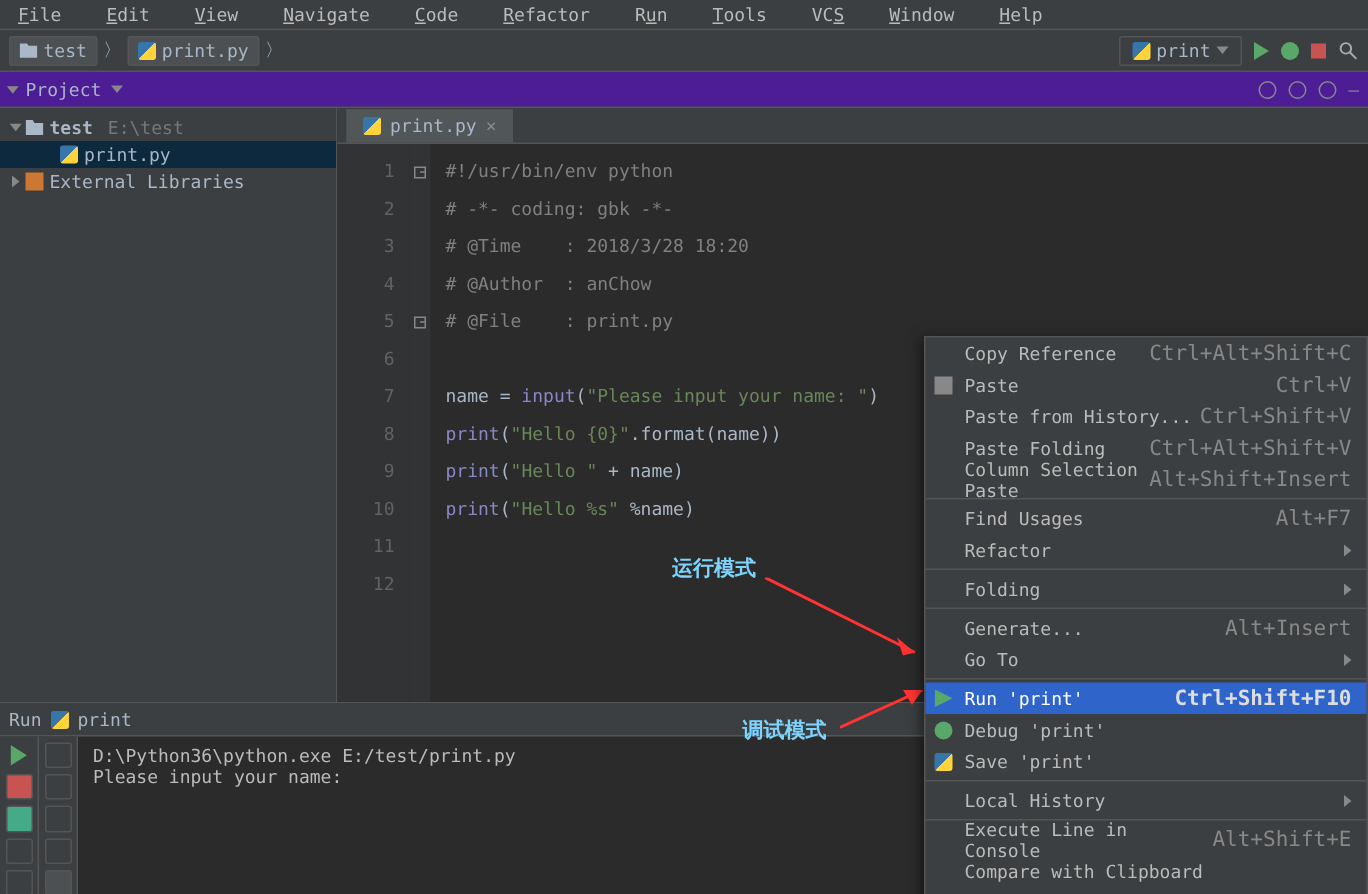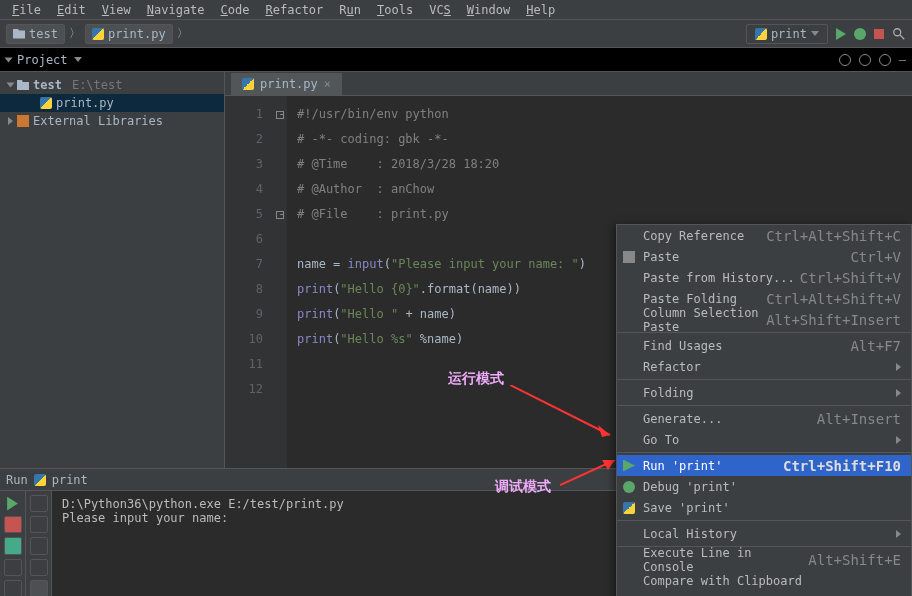--- a/index.html
+++ b/index.html
@@ -1,32 +1,32 @@
 <!DOCTYPE html>
 <html><head>
 <meta charset="utf-8">
 <style>
 * { margin: 0; padding: 0; box-sizing: border-box; font-family: "Consolas", "Monaco", monospace; font-size: 12px; }
 body { background: #2b2b2b; color: #a9b7c6; width: 912px; height: 596px; overflow: hidden; position: relative; }
-.menubar { height: 20px; background: #3c3f41; display: flex; align-items: center; padding: 0 4px; border-bottom: 1px solid #555; }
+.menubar { height: 20px; background: #3c3f41; display: flex; align-items: center; padding: 0 4px; border-bottom: 1px solid #555; gap: 14px; }
 .menubar span { padding: 2px 8px; color: #bbb; cursor: pointer; }
 .menubar span u { text-decoration: underline; }
 .toolbar { height: 28px; background: #3c3f41; display: flex; align-items: center; padding: 0 6px; border-bottom: 1px solid #555; justify-content: space-between; }
 .breadcrumb { display: flex; align-items: center; gap: 4px; }
 .crumb { display: flex; align-items: center; gap: 4px; padding: 2px 6px; border: 1px solid #555; border-radius: 2px; background: #4c5052; }
 .folder-icon { width: 12px; height: 10px; background: #a9b7c6; clip-path: polygon(0 0,40% 0,50% 20%,100% 20%,100% 100%,0 100%); }
 .py-icon { width: 12px; height: 12px; background: linear-gradient(135deg,#3776ab 50%,#ffd43b 50%); border-radius: 2px; }
 .toolbar-right { display: flex; align-items: center; gap: 8px; }
 .run-config { border: 1px solid #555; padding: 2px 8px; border-radius: 2px; display: flex; align-items: center; gap: 4px; }
 .tri-down { width: 0; height: 0; border-left: 4px solid transparent; border-right: 4px solid transparent; border-top: 5px solid #888; }
 .play-icon { width: 0; height: 0; border-top: 6px solid transparent; border-bottom: 6px solid transparent; border-left: 10px solid #59a869; }
 .bug-icon { width: 12px; height: 12px; background: #59a869; border-radius: 50%; position: relative; }
 .stop-icon { width: 10px; height: 10px; background: #c75450; }
 .search-icon-svg { width: 14px; height: 14px; }
-.projbar { height: 24px; background: #000000; display: flex; align-items: center; padding: 0 6px; gap: 8px; border-bottom: 1px solid #555; }
+.projbar { height: 24px; background: #4c1d95; display: flex; align-items: center; padding: 0 6px; gap: 8px; border-bottom: 1px solid #555; }
 .projbar .left { display: flex; align-items: center; gap: 6px; }
 .gear-icon, .collapse-icon, .target-icon { width: 12px; height: 12px; border: 1px solid #888; border-radius: 50%; }
 .mainrow { display: flex; height: 396px; }
 .sidebar { width: 225px; background: #3c3f41; border-right: 1px solid #555; padding: 4px 0; }
 .tree-item { padding: 2px 4px 2px 8px; display: flex; align-items: center; gap: 4px; }
 .tree-arrow { width: 0; height: 0; border-top: 4px solid transparent; border-bottom: 4px solid transparent; border-left: 5px solid #888; }
 .tree-arrow.down { transform: rotate(90deg); }
 .tree-item.selected { background: #0d293e; }
 .lib-icon { width: 12px; height: 12px; background: #cc7832; }
 .tree-indent2 { padding-left: 40px; }
@@ -60,21 +60,21 @@
 .context-menu .mi.sel { background: #2f65ca; color: #fff; }
 .context-menu .mi .shortcut { color: #888; font-size: 14px; }
 .context-menu .mi.sel .shortcut { color: #ddd; font-weight: bold; }
 .context-menu .mi .arrow-r { width: 0; height: 0; border-top: 4px solid transparent; border-bottom: 4px solid transparent; border-left: 5px solid #888; }
 .context-menu .sep { height: 1px; background: #555; margin: 2px 0; }
 .context-menu .mi .mi-icon { position: absolute; left: 6px; width: 12px; height: 12px; }
 .mi-icon.play { background: #59a869; clip-path: polygon(0 0,100% 50%,0 100%); }
 .mi-icon.bug { background: #59a869; border-radius: 50%; }
 .mi-icon.py { background: linear-gradient(135deg,#3776ab 50%,#ffd43b 50%); border-radius: 2px; }
 .mi-icon.paste { background: #888; }
-.annotation { position: absolute; color: #f0abfc; font-size: 14px; font-weight: bold; pointer-events: none; }
+.annotation { position: absolute; color: #7dd3fc; font-size: 14px; font-weight: bold; pointer-events: none; }
 .arrow-line { position: absolute; pointer-events: none; }
 .red-box { position: absolute; border: 1px solid #ff4444; pointer-events: none; }
 </style>
 </head>
 <body>
 
 <div class="menubar">
   <span><u>F</u>ile</span>
   <span><u>E</u>dit</span>
   <span><u>V</u>iew</span>

